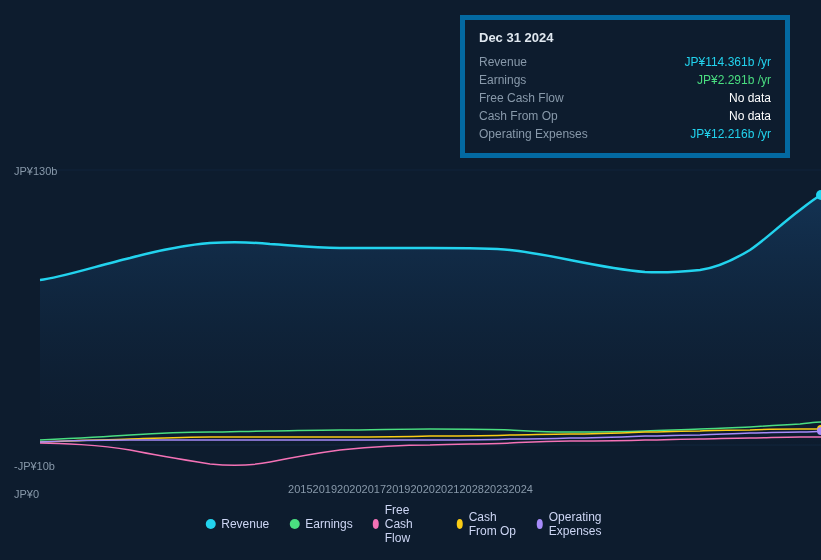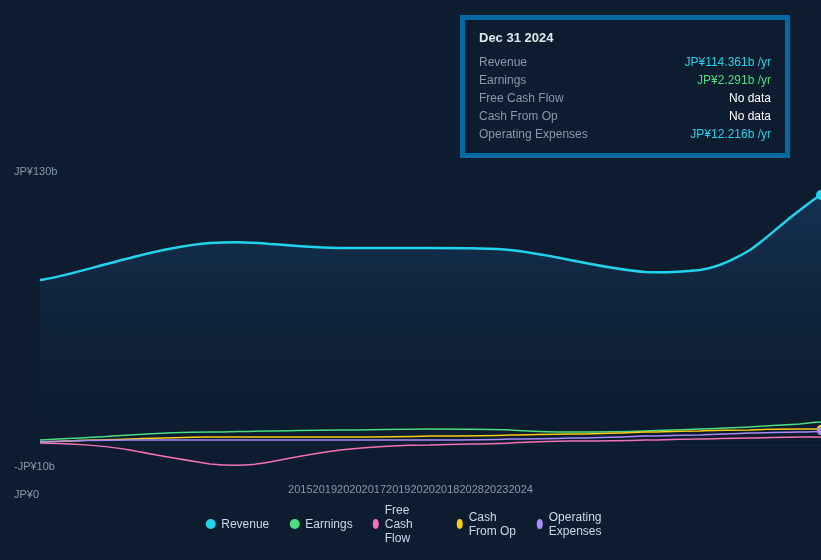--- a/index.html
+++ b/index.html
@@ -227,21 +227,21 @@
   <div class="y-label y-label-zero">JP¥0</div>
   <div class="y-label y-label-neg">-JP¥10b</div>
 
   <div class="x-axis">
     <span class="x-label">2015</span>
     <span class="x-label">2019</span>
     <span class="x-label">2020</span>
     <span class="x-label">2017</span>
     <span class="x-label">2019</span>
     <span class="x-label">2020</span>
-    <span class="x-label">2018</span>
+    <span class="x-label">2021</span>
     <span class="x-label">2028</span>
     <span class="x-label">2023</span>
     <span class="x-label">2024</span>
   </div>
 
   <div class="tooltip-box">
     <div class="tooltip-date">Dec 31 2024</div>
 
     <div class="tooltip-row">
       <span class="label">Revenue</span>

